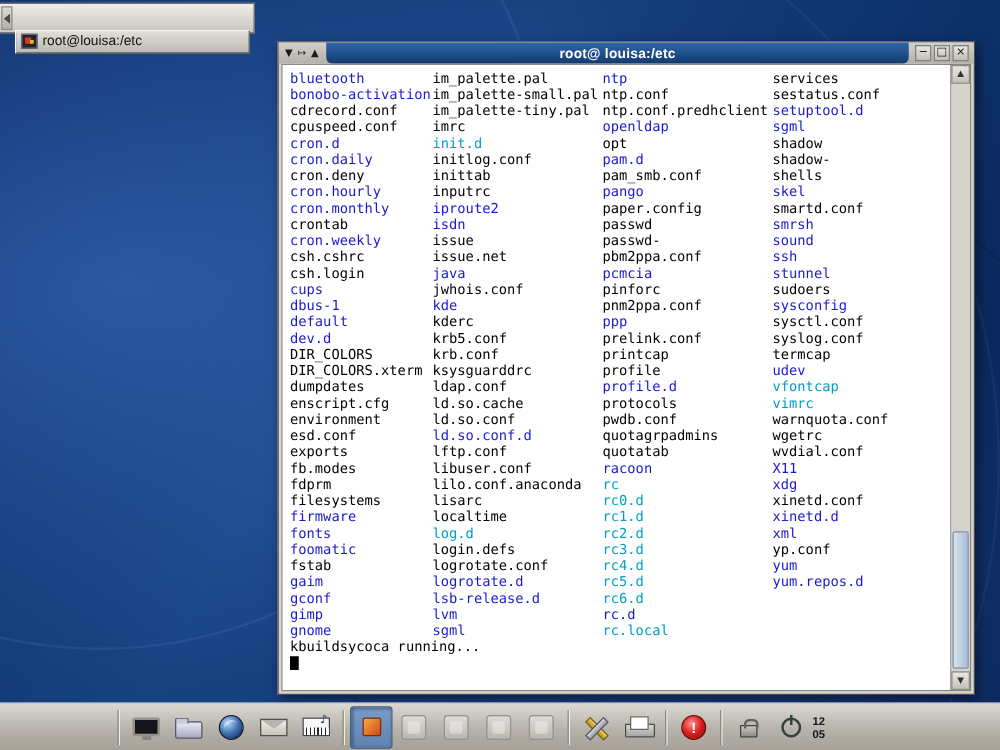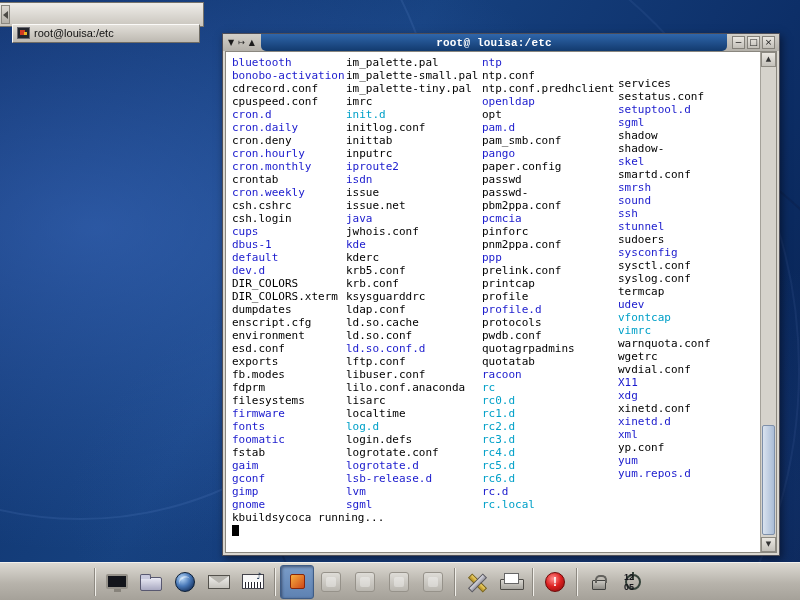--- a/index.html
+++ b/index.html
@@ -33,30 +33,30 @@
   .konsole-ic:after { content:""; position:absolute; right:2px; top:4px; width:3px; height:3px; background:#e8bココ22; background:#e8b422; }
 
   
   .window { position:absolute; left:222px; top:33px; width:558px; height:523px;
     background:#d9d6cf; border:1px solid #4e4e58; box-shadow:2px 3px 8px rgba(0,0,10,.5); }
   .titlebar { height:17px; display:flex; background:linear-gradient(#d3d0c9,#b4b1aa); align-items:stretch; }
   .tb-left { display:flex; align-items:center; gap:4px; padding:0 5px; }
   .tb-left .tbi { font-family:"DejaVu Sans",sans-serif; font-size:8px; color:#1c1c1c; cursor:default; }
   .tb-title { flex:1; margin:0 1px; background:linear-gradient(var(--titlebar-top,#2f66ab),var(--titlebar-bottom,#123a6e));
     color:#fff; font-weight:bold; font-size:11px; display:flex; align-items:center; justify-content:center;
-    border-radius:0 0 5px 5px; letter-spacing:.2px;font-family:Liberation Mono, monospace; }
+    border-radius:0 0 5px 5px; letter-spacing:.2px; }
   .tb-buttons { display:flex; align-items:center; gap:2px; padding:0 4px; }
   .tb-btn { width:13px; height:13px; background:linear-gradient(#eae7e1,#c2bfb8); border:1px solid #84817a;
     font-family:"DejaVu Sans",sans-serif; font-size:9px; line-height:11px; text-align:center; color:#1a1a1a; }
 
   .term-wrap { position:absolute; left:2px; right:2px; top:17px; bottom:2px; background:#fff; display:flex; border:1px solid #8a877f; }
   .term-content { flex:1; padding:4px 0 0 6px; font-family:"DejaVu Sans Mono",monospace; font-size:11px; line-height:13px; overflow:hidden; }
   .term-cols { display:flex;justify-content:space-between; }
   .term-col { flex:0 0 auto; }
-  .term-col-1 { width:114px; } .term-col-2 { width:136px; } .term-col-3 { width:136px; } .term-col-4 { width:150px;margin-top:21px; }
+  .term-col-1 { width:114px; } .term-col-2 { width:136px; } .term-col-3 { width:136px; } .term-col-4 { width:150px; }
   .term-line { white-space:pre; height:13px; }
   .c-d { color:var(--dir,#1a1acd); }
   .c-f { color:var(--file,#000000); }
   .c-l { color:var(--link,#00a0c8); }
   .prompt-line { white-space:pre; height:13px; color:#000; }
   .cursor-block { display:inline-block; width:7px; height:11px; background:#000; margin-top:1px; }
 
   .scrollbar { width:16px; background:#d6d3cc; border-left:1px solid #a5a29a; position:relative; }
   .sb-btn { position:absolute; left:0; width:15px; height:15px; background:linear-gradient(#eae7e1,#c4c1ba);
     border:1px solid #8d8a82; font-family:"DejaVu Sans",sans-serif; font-size:7px; line-height:13px; text-align:center; color:#333; }
@@ -246,20 +246,21 @@
             <div class="term-line c-d">rc.d</div>
             <div class="term-line c-l">rc.local</div>
           </div>
           <div class="term-col term-col-4">
             <div class="term-line c-f">services</div>
             <div class="term-line c-f">sestatus.conf</div>
             <div class="term-line c-d">setuptool.d</div>
             <div class="term-line c-d">sgml</div>
             <div class="term-line c-f">shadow</div>
             <div class="term-line c-f">shadow-</div>
+            <div class="term-line c-f">shells</div>
             <div class="term-line c-d">skel</div>
             <div class="term-line c-f">smartd.conf</div>
             <div class="term-line c-d">smrsh</div>
             <div class="term-line c-d">sound</div>
             <div class="term-line c-d">ssh</div>
             <div class="term-line c-d">stunnel</div>
             <div class="term-line c-f">sudoers</div>
             <div class="term-line c-d">sysconfig</div>
             <div class="term-line c-f">sysctl.conf</div>
             <div class="term-line c-f">syslog.conf</div>
@@ -337,17 +338,17 @@
         <div class="ic ic-update"></div>
       </div>
       <div class="panel-sep"></div>
       <div class="panel-cell">
         <div class="ic ic-lock"></div>
       </div>
       <div class="panel-cell">
         <div class="ic ic-power"></div>
       </div>
     </div>
-  <div class="panel-clock" style="position:absolute; right:156px; top:9px;">
+  <div class="panel-clock" style="position:absolute; right:130px; top:9px;">
     <div>12</div>
     <div>05</div>
   </div>
 </div>
 
 </body></html>

